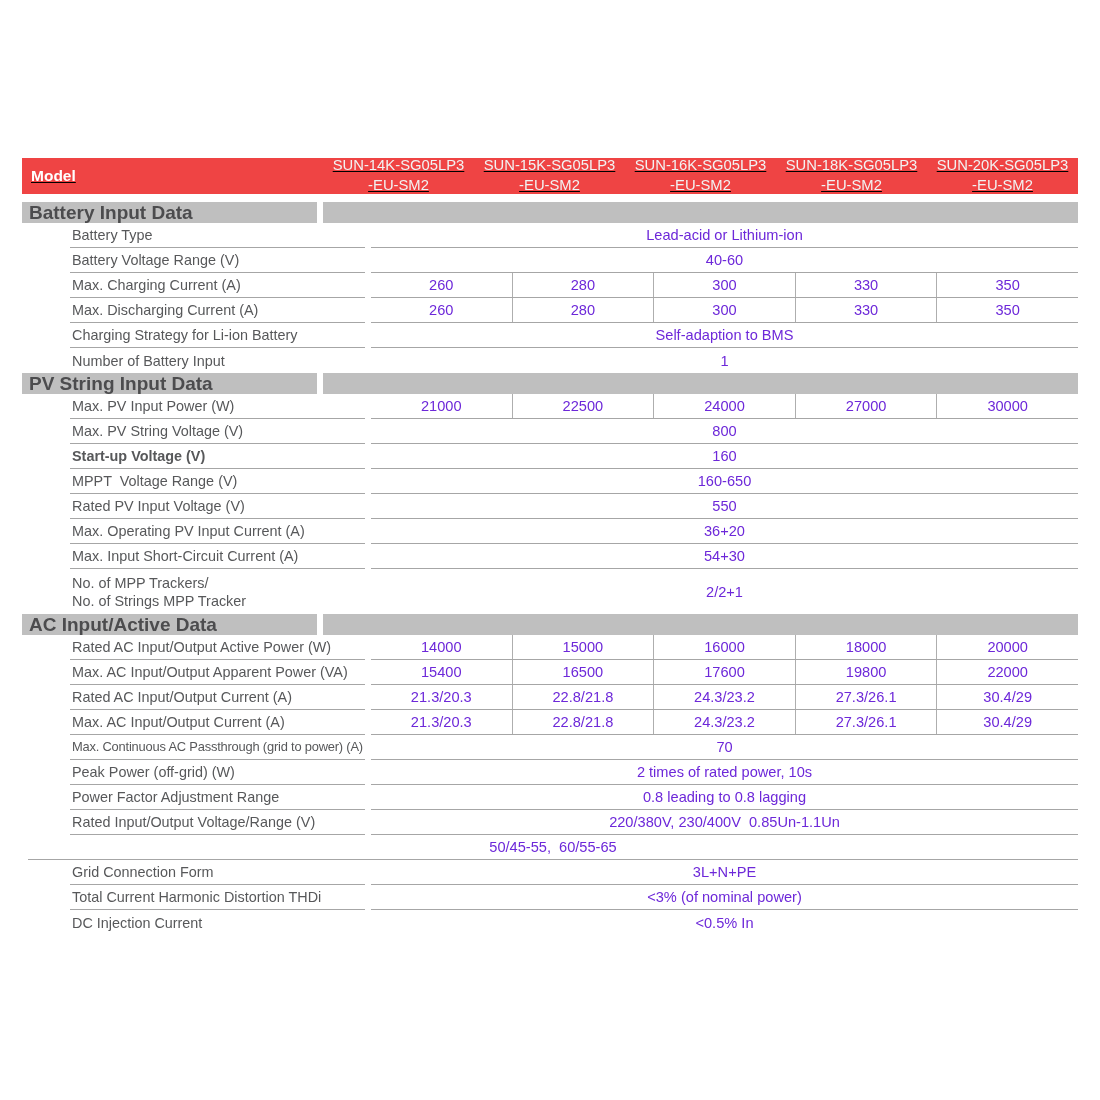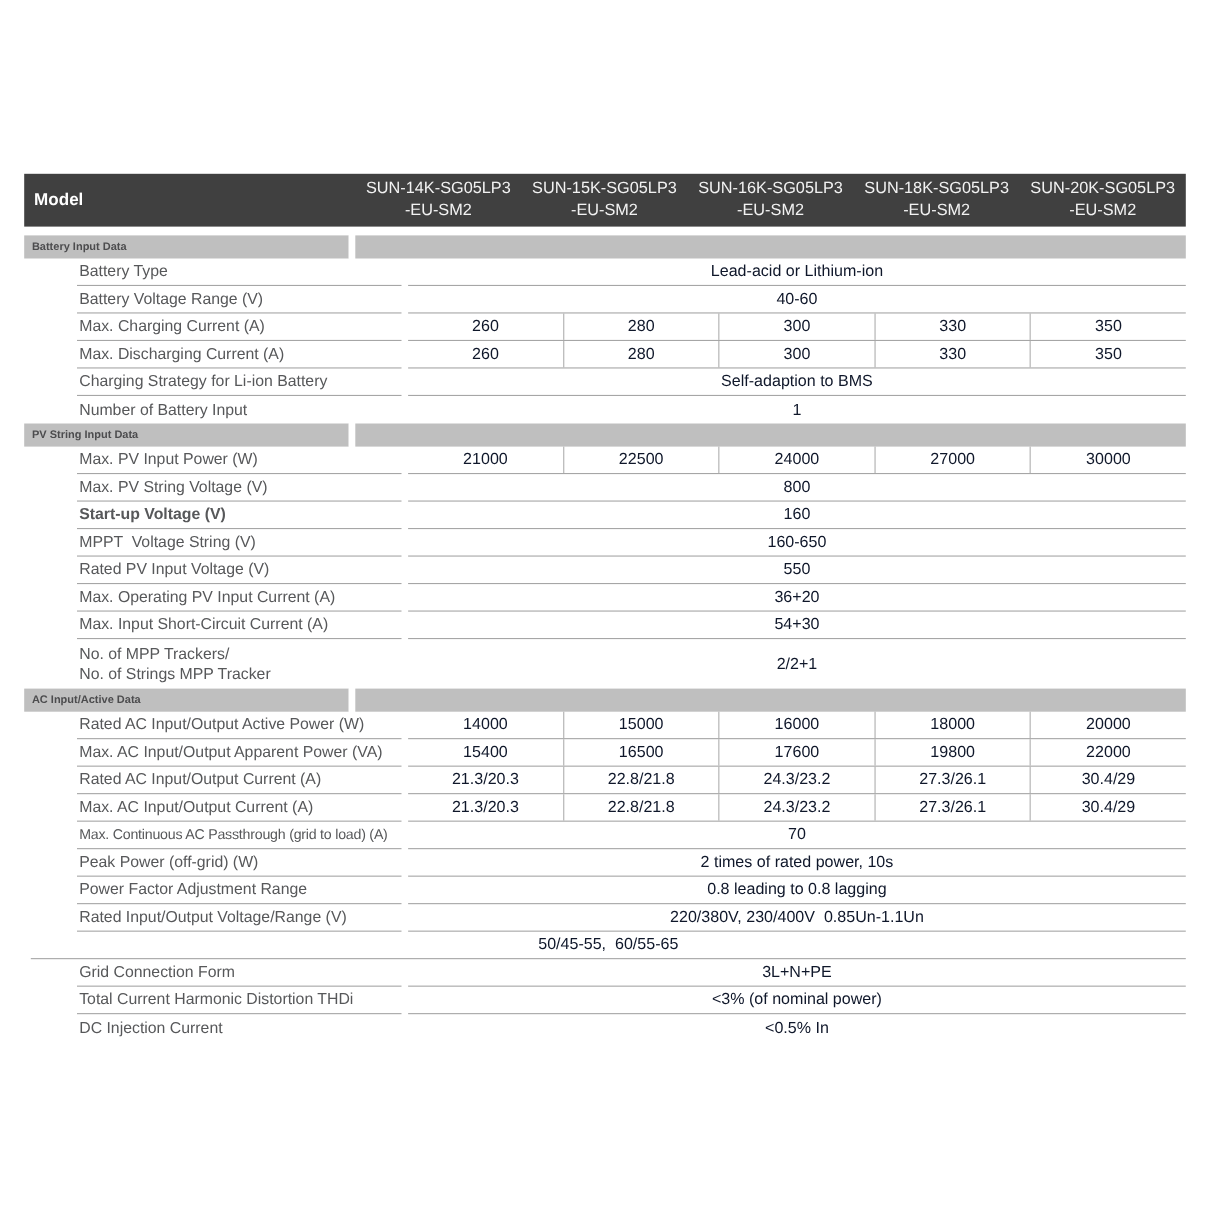--- a/index.html
+++ b/index.html
@@ -1,45 +1,45 @@
 <!DOCTYPE html>
 <html><head>
 <meta charset="utf-8">
 <style>
   * { margin:0; padding:0; box-sizing:border-box; }
   html,body { width:1100px; height:1100px; background:#ffffff;
               font-family:"Liberation Sans", sans-serif; }
   .spec-table { position:absolute; left:22px; top:158px; width:1056px; }
 
   
-  .header-row { display:flex; height:48px; background:#404040; }
+  .header-row { display:flex; height:36px; background:#ef4444;text-decoration:underline; }
   .header-label { width:301px; display:flex; align-items:center; padding-left:9px;
                   color:#ffffff; font-weight:bold; font-size:15.5px; }
   .header-col { width:151px; display:flex; flex-direction:column; justify-content:center;
                 align-items:center; color:#f2f2f2; font-size:14.8px; line-height:1.32;
                 text-align:left; white-space:pre; }
 
   .gap8 { height:8px; }
 
   
   .section-bar { display:flex; height:21px; }
   .bar-label { width:295px; background:#bfbfbf; display:flex; align-items:center;
-               padding-left:7px; font-weight:bold; font-size:10px; color:#4c4c4e; }
+               padding-left:7px; font-weight:bold; font-size:19px; color:#4c4c4e; }
   .bar-gap { width:6px; background:#ffffff; }
   .bar-value { flex:1; background:#bfbfbf; }
 
   
   .row { display:flex; height:25px; }
   .row .label { width:295px; border-bottom:1px solid #a6a6a6; display:flex;
                 flex-direction:column; justify-content:center; align-items:flex-start;
                 padding-left:2px; font-size:14.4px; color:#57585a; line-height:1.25;margin-left:48px; }
   .row .label span { white-space:pre; }
   .row .spacer { width:6px; }
   .row .values { flex:1; border-bottom:1px solid #a6a6a6; display:flex;
-                 align-items:stretch; font-size:14.6px; color:#0f172a; }
+                 align-items:stretch; font-size:14.6px; color:#6d28d9; }
   .row .values .span-cell { flex:1; display:flex; align-items:center;
                             justify-content:center; white-space:pre; }
   .row .values .cell { flex:1; display:flex; align-items:center; justify-content:center;
                        border-left:1px solid #aeaeae; white-space:pre; }
   .row .values .cell:first-child { border-left:none; }
 
   .row.tall { height:45px; }
   .row.no-border .label, .row.no-border .values { border-bottom:none; }
   .row.bold-label .label { font-weight:600; }
   .row.condensed .label { font-size:12.9px; letter-spacing:-0.2px; }
@@ -185,21 +185,21 @@
         <span>Start-up Voltage (V)</span>
       </div>
     <div class="spacer"></div>
     <div class="values">
         <div class="span-cell">160</div>
       </div>
   </div>
 
   <div class="row">
     <div class="label">
-        <span>MPPT  Voltage String (V)</span>
+        <span>MPPT  Voltage Range (V)</span>
       </div>
     <div class="spacer"></div>
     <div class="values">
         <div class="span-cell">160-650</div>
       </div>
   </div>
 
   <div class="row">
     <div class="label">
         <span>Rated PV Input Voltage (V)</span>
@@ -298,21 +298,21 @@
       <div class="cell">21.3/20.3</div>
       <div class="cell">22.8/21.8</div>
       <div class="cell">24.3/23.2</div>
       <div class="cell">27.3/26.1</div>
       <div class="cell">30.4/29</div>
     </div>
   </div>
 
   <div class="row condensed">
     <div class="label">
-        <span>Max. Continuous AC Passthrough (grid to load) (A)</span>
+        <span>Max. Continuous AC Passthrough (grid to power) (A)</span>
       </div>
     <div class="spacer"></div>
     <div class="values">
         <div class="span-cell">70</div>
       </div>
   </div>
 
   <div class="row">
     <div class="label">
         <span>Peak Power (off-grid) (W)</span>

